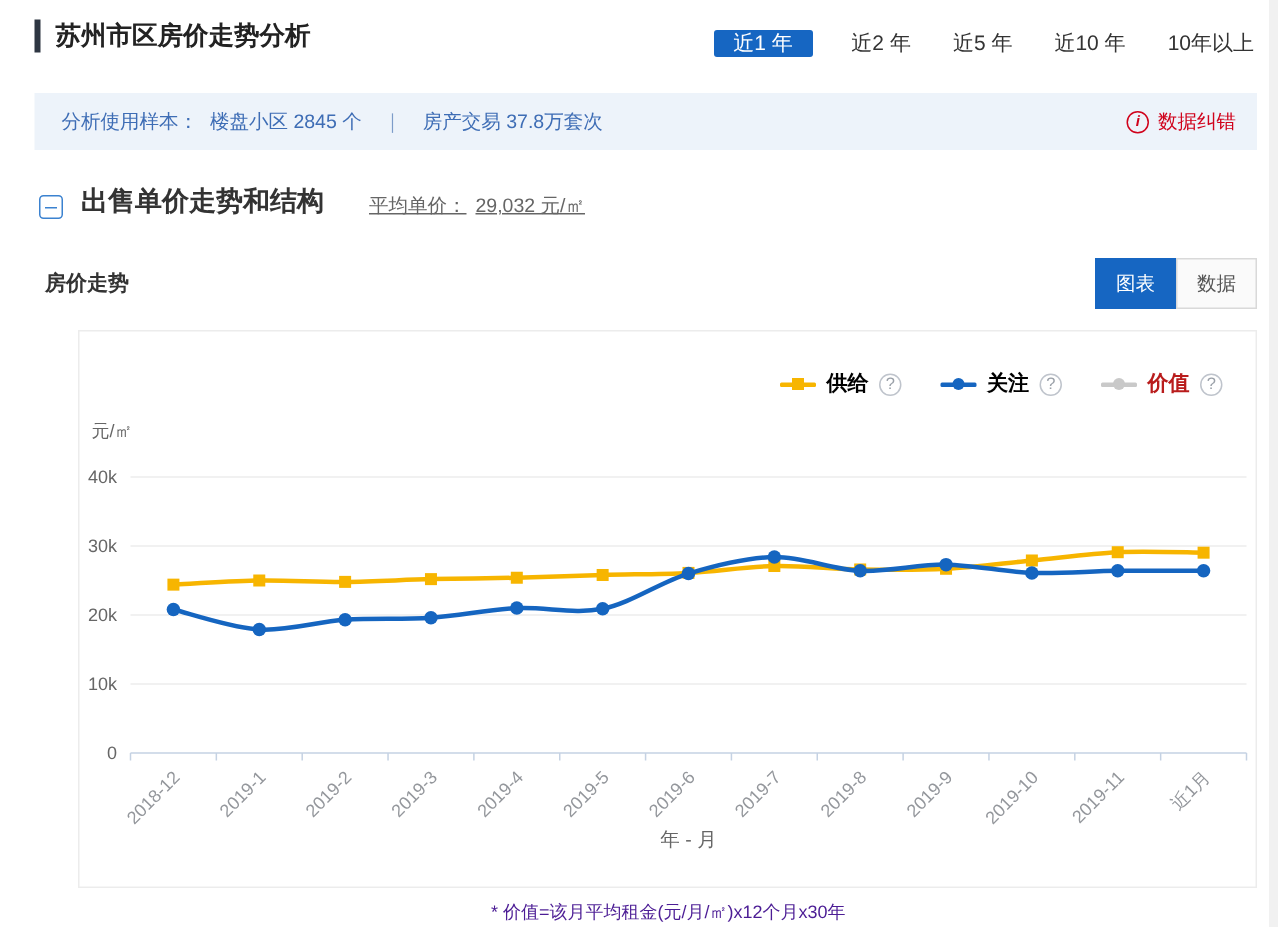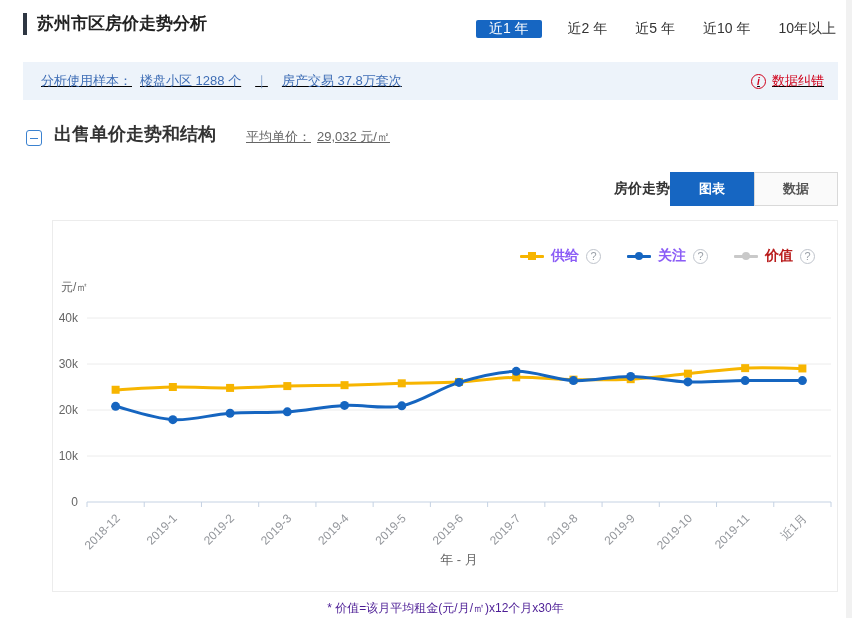--- a/index.html
+++ b/index.html
@@ -13,57 +13,57 @@
   .title-wrap { display:flex; align-items:center; gap:10px; }
   .accent-bar { width:4px; height:22px; background:#2e3642; }
   .page-title { font-size:17px; font-weight:bold; color:#222; }
   .tabs { display:flex; align-items:center; gap:24px; font-size:14px; color:#333; }
   .tab { cursor:pointer; padding:8px 2px; }
   .tab.active { background:#1666c2; color:#fff; padding:0 13px; border-radius:2px; }
 
   
   .infobar { display:flex; align-items:center; justify-content:space-between;
     margin:16px 14px 0 23px; height:38px; background:#edf3fa; padding:0 14px 0 18px;
-    font-size:13px;text-decoration:underline; }
+    font-size:13px; }
   .infobar .left { color:#3e6db5; display:flex; align-items:center; gap:8px; }
   .infobar .sep { color:#7d9cc9; margin:0 6px; }
   .error-report { color:#d0021b; display:flex; align-items:center; gap:6px; cursor:pointer; }
   .info-circle { width:15px; height:15px; border:1px solid #d0021b; border-radius:50%;
     display:inline-flex; align-items:center; justify-content:center; font-size:10px;
     font-style:italic; font-weight:bold; }
 
   
   .section-head { display:flex; align-items:flex-end; margin:22px 14px 0 26px; gap:12px; }
   .collapse-icon { width:16px; height:16px; border:1px solid #3b82d0; border-radius:3px;
     position:relative; cursor:pointer; flex:0 0 auto; }
   .collapse-icon::after { content:""; position:absolute; left:3px; right:3px; top:6.5px;
     height:1.5px; background:#3b82d0; }
   .section-title { font-size:18px; font-weight:bold; color:#333; }
   .avg-wrap { margin-left:18px; font-size:13px; color:#666; display:flex; gap:6px;text-decoration:underline; }
 
   
-  .trend-row { display:flex; align-items:center; justify-content:flex-end;
+  .trend-row { display:flex; align-items:center; justify-content:space-between;
     margin:26px 14px 0 30px; }
   .trend-title { font-size:14px; font-weight:bold; color:#333; }
   .toggle-group { display:flex; }
-  .toggle-btn { font-size:13px; padding:7px 28px; border:1px solid #d9d9d9; background:#fafafa;
-    color:#555; cursor:pointer;font-weight:bold; }
+  .toggle-btn { font-size:13px; padding:7px 13px; border:1px solid #d9d9d9; background:#fafafa;
+    color:#555; cursor:pointer; }
   .toggle-btn.active { background:#1666c2; border-color:#1666c2; color:#fff; }
 
   
   .chart-panel { position:relative; margin:14px 14px 0 52px; height:372px;
     border:1px solid #ececec; background:#fff; }
   .legend { position:absolute; top:26px; right:22px; display:flex; align-items:center;
     gap:26px; z-index:2; }
   .legend-item { display:flex; align-items:center; gap:7px; cursor:pointer; }
   .lg-glyph { position:relative; width:24px; height:9px; }
   .lg-line { position:absolute; top:3px; left:0; right:0; height:3px; border-radius:1px; }
   .lg-mark { position:absolute; top:0.5px; left:8px; width:8px; height:8px; }
   .lg-mark.circle { border-radius:50%; }
-  .lg-label { font-size:14px; font-weight:600; color:#8b5cf6; }
+  .lg-label { font-size:14px; font-weight:600; color:#000000; }
   .help-circle { width:15px; height:15px; border:1px solid #bfc4cc; border-radius:50%;
     color:#9aa0a8; font-size:11px; display:inline-flex; align-items:center;
     justify-content:center; cursor:pointer; }
   .chart-svg { position:absolute; left:0; top:0; }
   .chart-svg text { font-family:"Liberation Sans","DejaVu Sans",sans-serif; }
 
   .footnote { text-align:center; font-size:12px; color:#4c1d95; margin-top:8px;margin-left:39px; }
 </style>
 </head>
 <body>
@@ -80,21 +80,21 @@
     <span class="tab">近2 年</span>
     <span class="tab">近5 年</span>
     <span class="tab">近10 年</span>
     <span class="tab">10年以上</span>
   </div>
 </div>
 
 <div class="infobar">
   <div class="left">
     <span>分析使用样本：</span>
-    <span>楼盘小区 1288 个</span>
+    <span>楼盘小区 2845 个</span>
     <span class="sep">｜</span>
     <span>房产交易 37.8万套次</span>
   </div>
   <div class="error-report">
     <span class="info-circle">i</span>
     <span>数据纠错</span>
   </div>
 </div>
 
 <div class="section-head">

